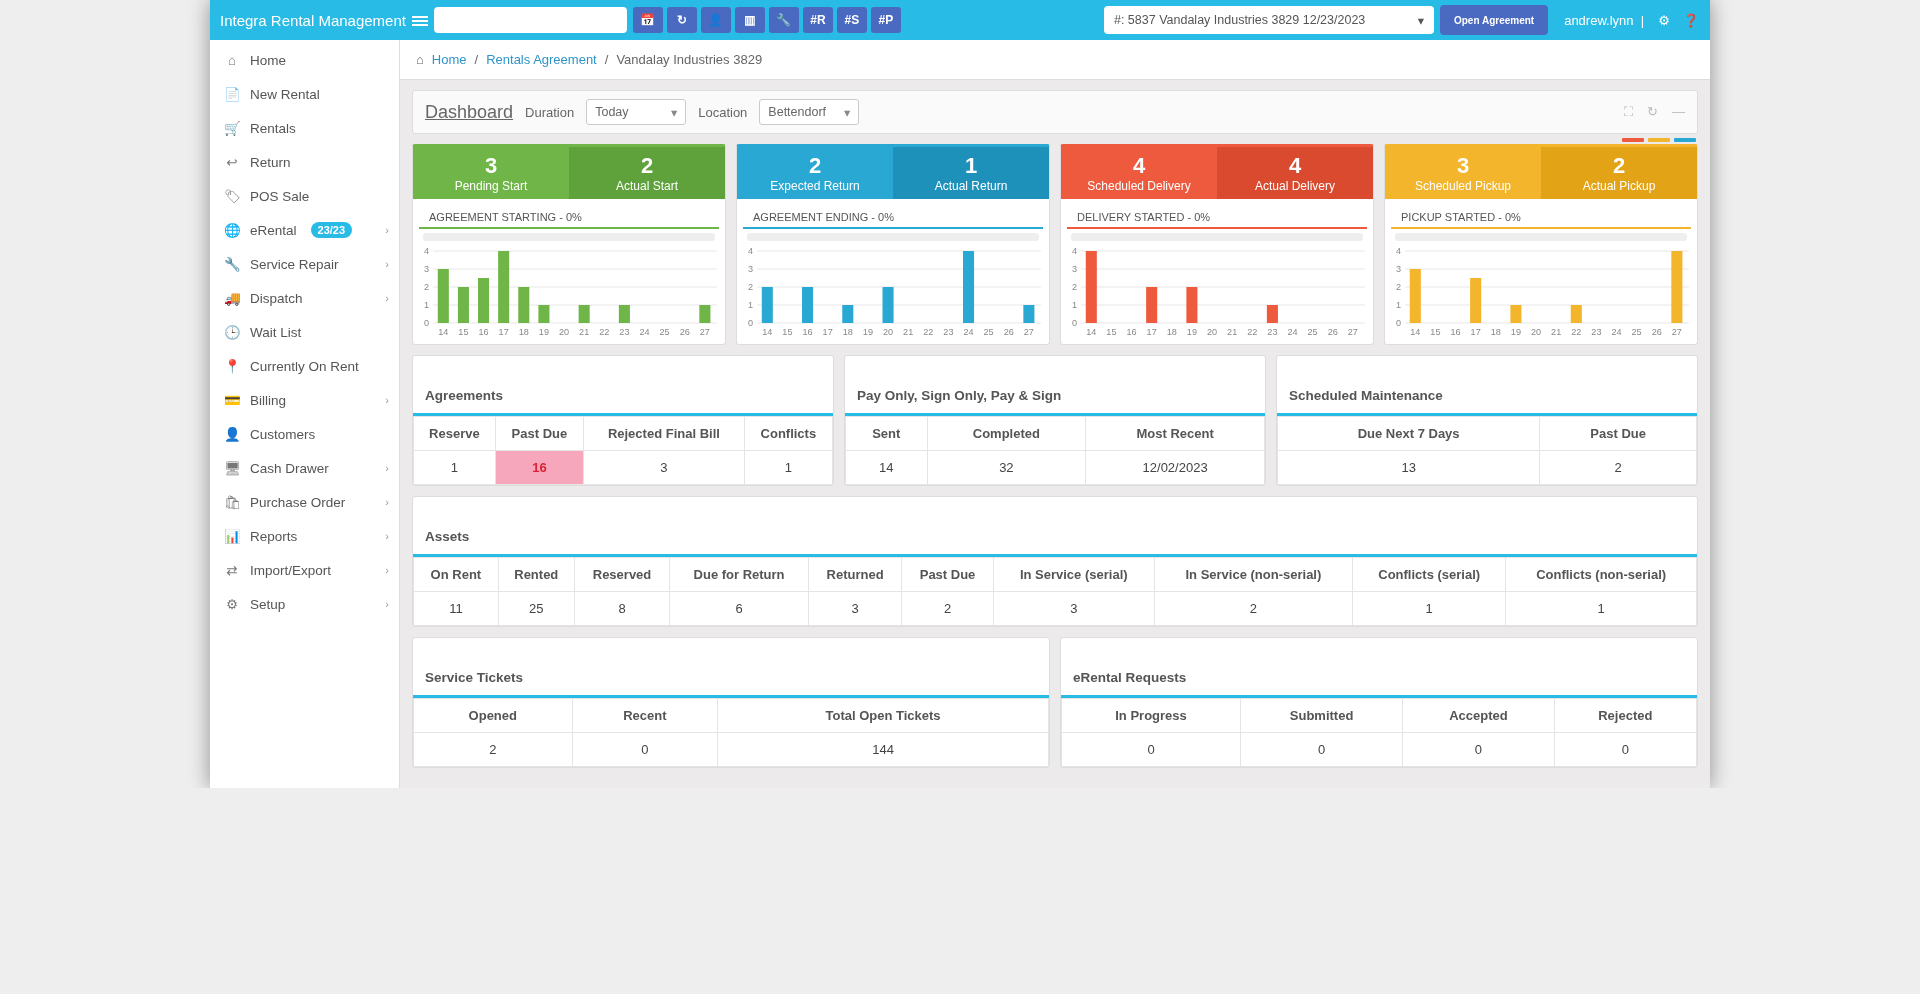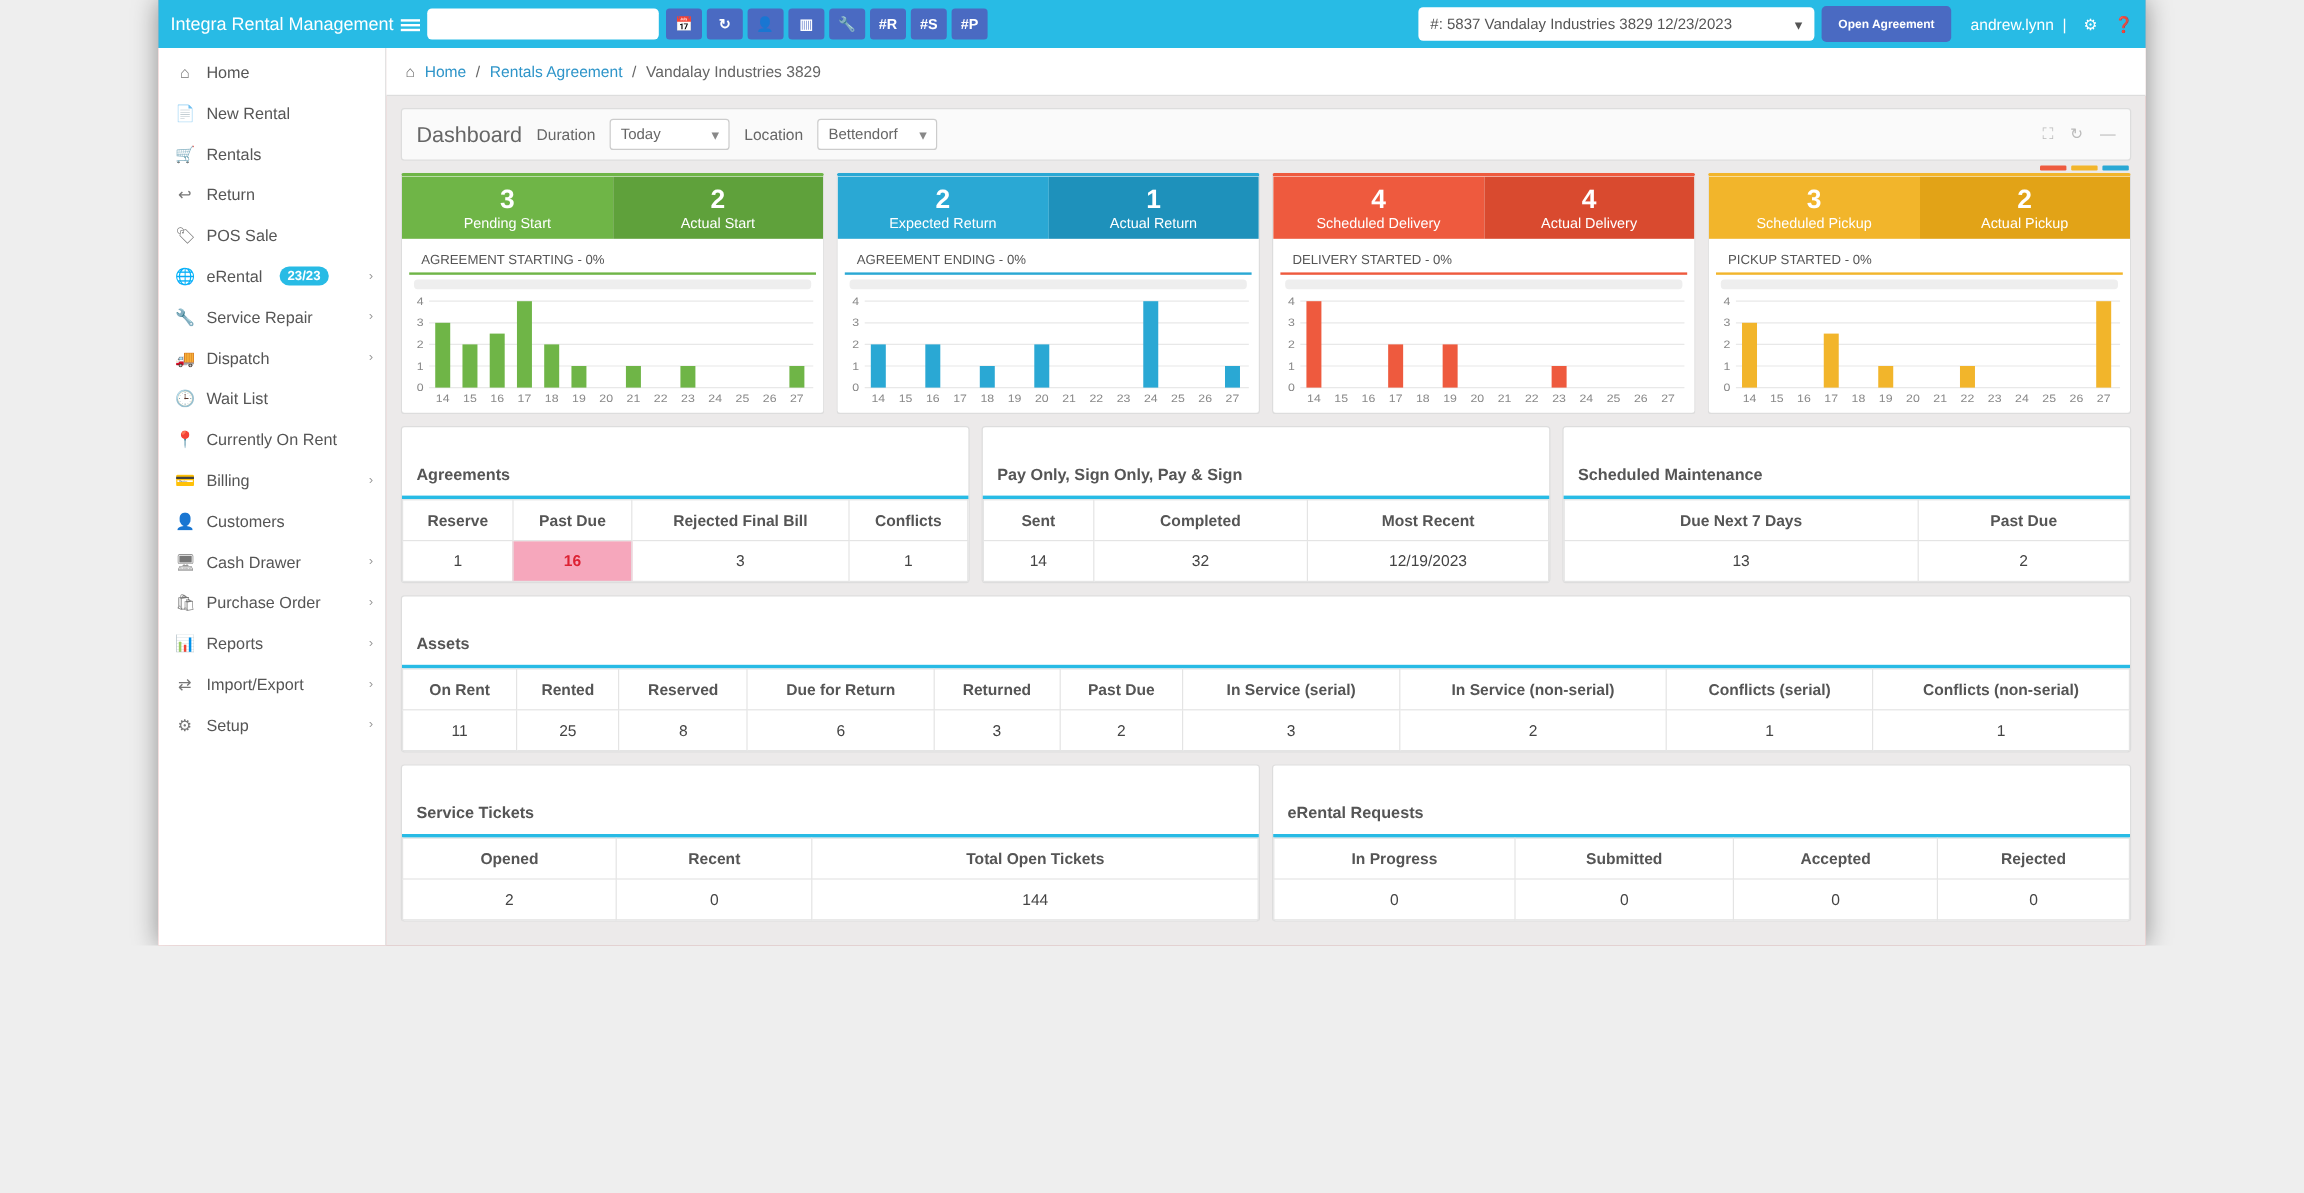--- a/index.html
+++ b/index.html
@@ -1,17 +1,17 @@
 <!DOCTYPE html>
 <html><head>
 <meta charset="utf-8">
 <style>
 * { box-sizing: border-box; margin: 0; padding: 0; }
 body { font-family: -apple-system, BlinkMacSystemFont, "Segoe UI", Arial, sans-serif; background: #eee; font-size: 13px; color: #444; }
-.app { background: #fca5a5; width: 1656px; margin: 0 auto; box-shadow: 0 0 20px rgba(0,0,0,.4); }
+.app { background: #fef9c3; width: 1500px; margin: 0 auto; box-shadow: 0 0 20px rgba(0,0,0,.4); }
 
 
 .topbar { background: #28bbe5; height: 40px; display: flex; align-items: center; padding: 0 10px; gap: 6px; }
 .brand { color: #fff; font-size: 15px; font-weight: 500; display: flex; align-items: center; gap: 6px; }
 .brand .menu-ic { width: 16px; height: 12px; display: inline-block; }
 .brand .menu-ic span { display:block; height:2px; background:#fff; margin:2px 0; }
 .search { flex: 0 0 150px; height: 26px; border-radius: 4px; border: none; padding: 0 8px; background:#fff; }
 .tb-btn { background:#4a6ac2; color:#fff; border:none; height:26px; min-width:30px; padding:0 6px; border-radius:3px; font-size:12px; font-weight:600; cursor:pointer; display:flex; align-items:center; justify-content:center; }
 .tb-spacer { flex:1; }
 .agreement-sel { background:#fff; border-radius:4px; height:28px; min-width:330px; display:flex; align-items:center; justify-content:space-between; padding:0 10px; color:#555; font-size:12.5px; cursor:pointer; }
@@ -26,21 +26,21 @@
 .side-item .ic { width:16px; text-align:center; color:#777; }
 .side-item .chev { position:absolute; right:10px; color:#999; font-size:11px; }
 .badge { background:#28bbe5; color:#fff; border-radius:11px; padding:2px 7px; font-size:11px; font-weight:600; margin-left:4px; }
 
 .main { flex:1; background:#eceaea; padding:0 12px 20px; }
 .crumbs { background:#fff; margin:0 -12px; padding:12px 16px; display:flex; align-items:center; gap:8px; border-bottom:1px solid #ddd; color:#666; }
 .crumbs a { color:#2f95c9; text-decoration:none; }
 .crumbs .h-ic { color:#666; }
 
 .dash-bar { background:#fafafa; border:1px solid #ddd; border-radius:3px; margin-top:10px; padding:8px 12px; display:flex; align-items:center; gap:12px; }
-.dash-bar h2 { font-size:18px; font-weight:400; color:#666; }
+.dash-bar h2 { font-size:18px; font-weight:400; color:#666;text-decoration:underline; }
 .dash-bar label { color:#666; font-size:13px; }
 .dash-bar .sel { background:#fff; border:1px solid #ccc; height:26px; min-width:100px; padding:0 24px 0 8px; border-radius:3px; display:inline-flex; align-items:center; color:#666; font-size:12.5px; cursor:pointer; position:relative; }
 .dash-bar .sel::after { content:"▾"; position:absolute; right:8px; color:#888; }
 .dash-icons { margin-left:auto; display:flex; gap:14px; color:#bbb; }
 
 .kpi-row { display:flex; gap:10px; margin-top:8px; }
 .kpi-card { flex:1; background:#fff; border:1px solid #ddd; border-radius:3px; overflow:hidden; border-top:3px solid var(--c); }
 .kpi-head { display:flex; }
 .kpi-half { flex:1; text-align:center; padding:6px 0; color:#fff; }
 .kpi-half .n { font-size:22px; font-weight:700; }
@@ -460,21 +460,21 @@
           <table class="tbl" id="tbl-pay">
               <tbody>
                 <tr>
                   <th>Sent</th>
                   <th>Completed</th>
                   <th>Most Recent</th>
                 </tr>
                 <tr>
                   <td>14</td>
                   <td>32</td>
-                  <td>12/19/2023</td>
+                  <td>12/02/2023</td>
                 </tr>
               </tbody>
             </table>
         </div>
         <div class="panel" style="flex:1.02">
           <h3>Scheduled Maintenance</h3>
           <table class="tbl" id="tbl-mnt">
               <tbody>
                 <tr>
                   <th>Due Next 7 Days</th>

